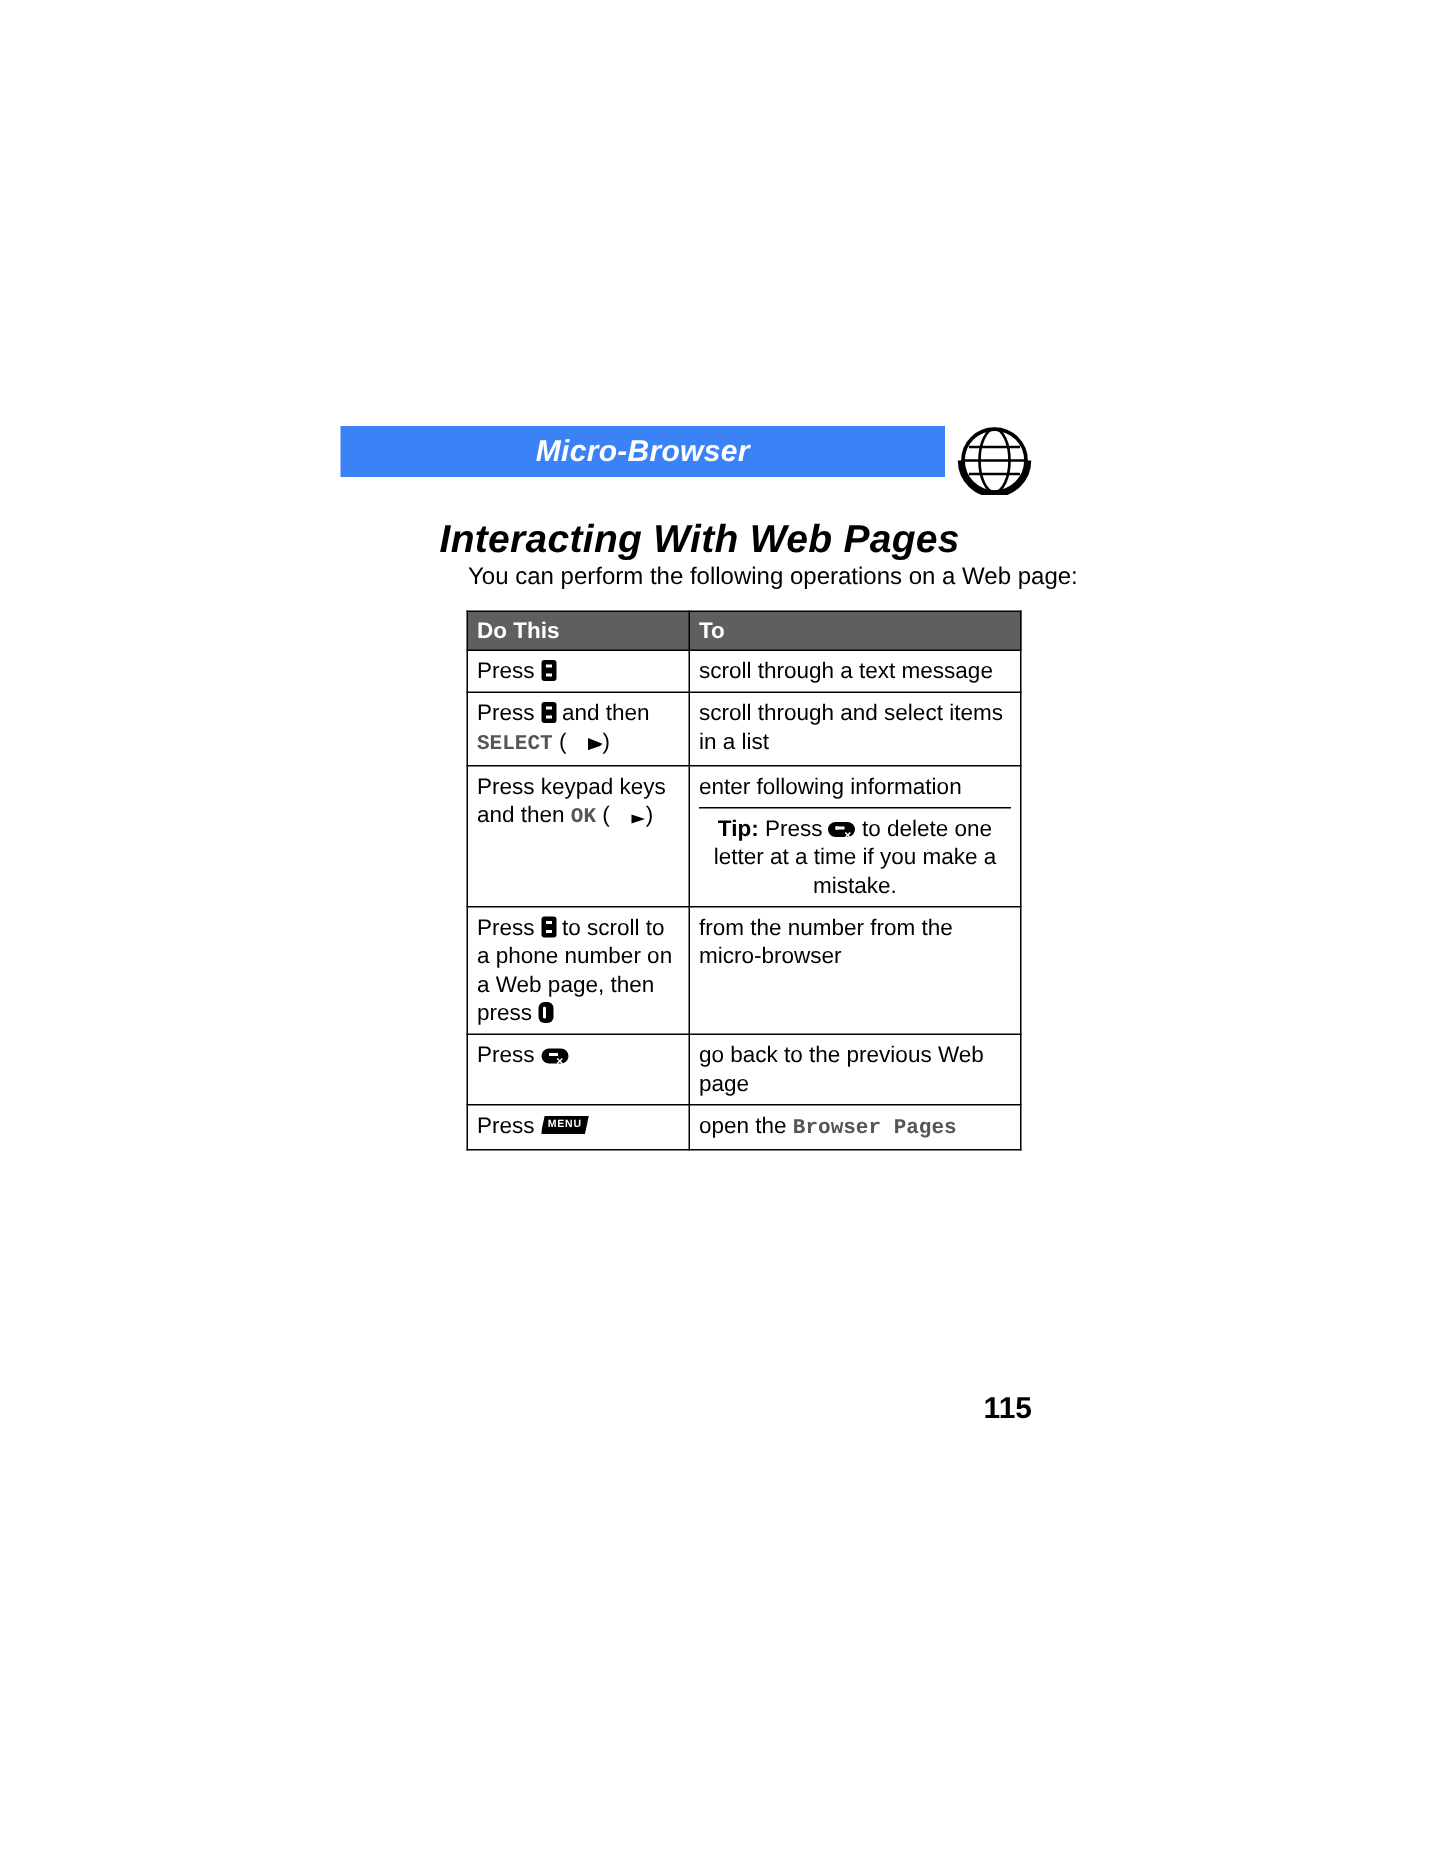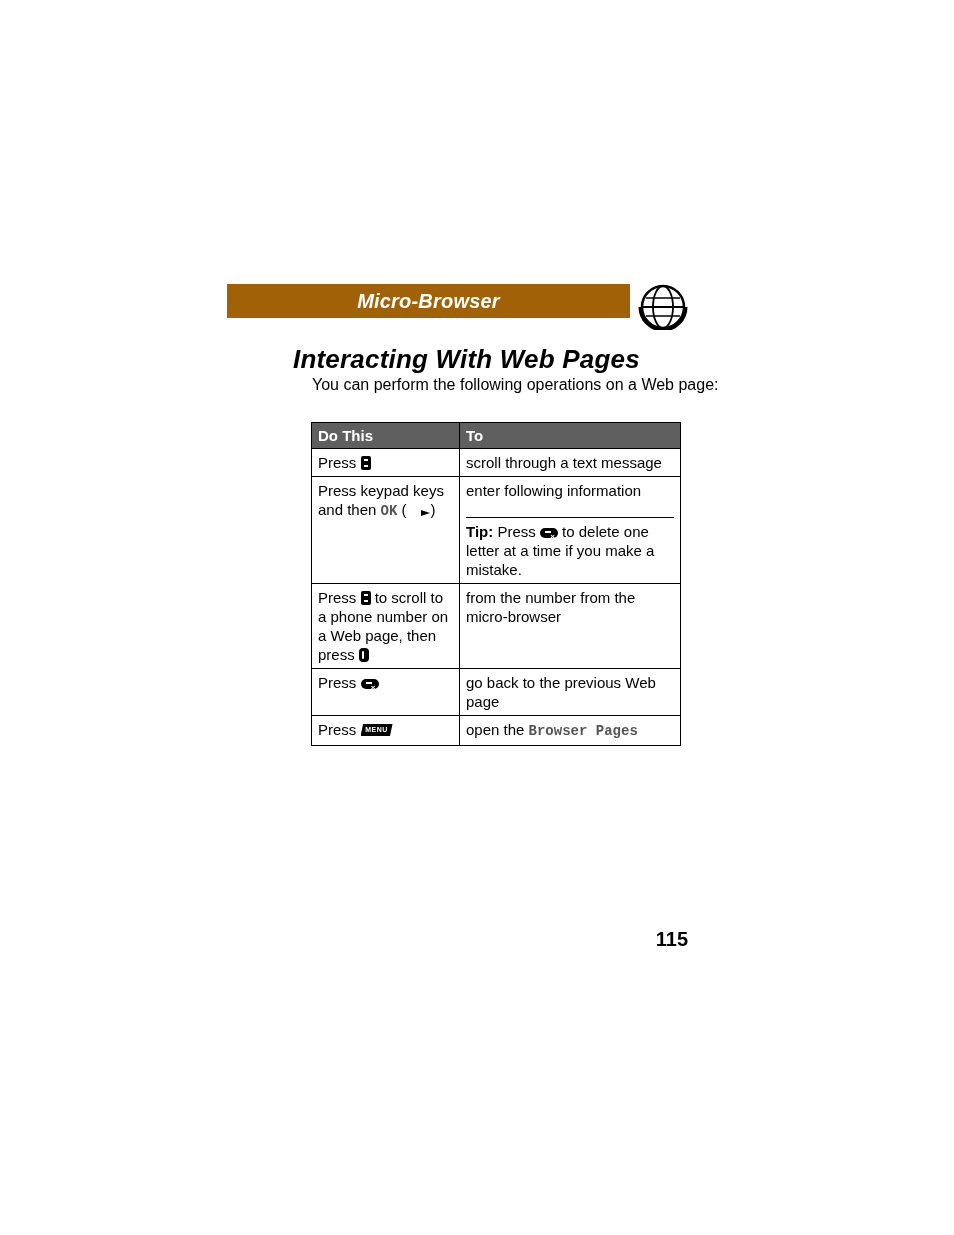--- a/index.html
+++ b/index.html
@@ -15,21 +15,21 @@
     position: relative;
     width: 954px;
     height: 1235px;
   }
   .header-bar {
     position: absolute;
     left: 227px;
     top: 284px;
     width: 403px;
     height: 34px;
-    background: #a16207;
+    background: #3b82f6;
     color: #fff;
     text-align: center;
     line-height: 34px;
     font-style: italic;
     font-weight: bold;
     font-size: 20px;
     letter-spacing: 0.2px;
   }
   .globe {
     position: absolute;
@@ -49,21 +49,21 @@
   }
   .intro {
     position: absolute;
     left: 312px;
     top: 376px;
     font-size: 16px;
   }
   table.ops {
     position: absolute;
     left: 311px;
-    top: 422px;
+    top: 407px;
     border-collapse: collapse;
     width: 369px;
     table-layout: fixed;
   }
   table.ops th, table.ops td {
     border: 1px solid #000;
     padding: 4px 6px 4px 6px;
     vertical-align: top;
     font-size: 15px;
     line-height: 19px;
@@ -151,23 +151,24 @@
     text-align:center; line-height:12px; letter-spacing:0.5px;
   }
   .page-num {
     position:absolute;
     right: 266px;
     bottom: 284px;
     font-weight: bold;
     font-size: 20px;
   }
   .tip-block {
-    margin-top: 17px;
+    margin-top: 4px;
     border-top: 1px solid #000;
     padding-top: 4px;
+    text-align: center;
   }
 </style>
 </head>
 <body>
 
 <div class="page">
 
   <div class="header-bar">Micro-Browser</div>
 
   <svg class="globe" viewBox="0 0 50 46">
@@ -197,20 +198,30 @@
     </thead>
     <tbody>
 
       <tr>
         <td>
           <span>Press </span><span class="nav-key"></span>
         </td>
         <td>scroll through a text message</td>
       </tr>
 
+      <tr>
+        <td>
+          <span>Press </span><span class="nav-key"></span><span> and then </span><br>
+          <span class="ui-label">SELECT</span><span> (</span><svg class="softkey-icon" width="24" height="12" viewBox="0 0 24 12">
+              <path d="M1,9 L14,9 L14,3 L24,7 L14,11 L14,9" fill="#000"></path>
+              <path d="M1,9 L14,9 L14,5 L23,8 L14,11 L14,9 Z" fill="#000"></path>
+            </svg><span>)</span>
+        </td>
+        <td>scroll through and select items in a list</td>
+      </tr>
 
       <tr>
         <td>
           <span>Press keypad keys</span><br>
           <span>and then </span><span class="ui-label">OK</span><span> (</span><svg class="softkey-icon" width="24" height="12" viewBox="0 0 24 12">
               <path d="M1,9 L14,9 L14,5 L23,8 L14,11 L14,9 Z" fill="#000"></path>
             </svg><span>)</span>
         </td>
         <td>
           <span>enter following information</span>

